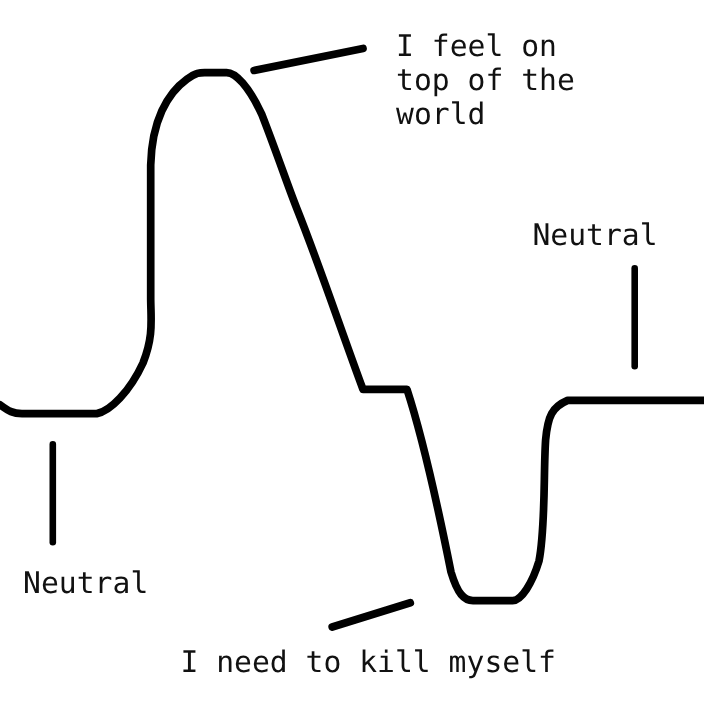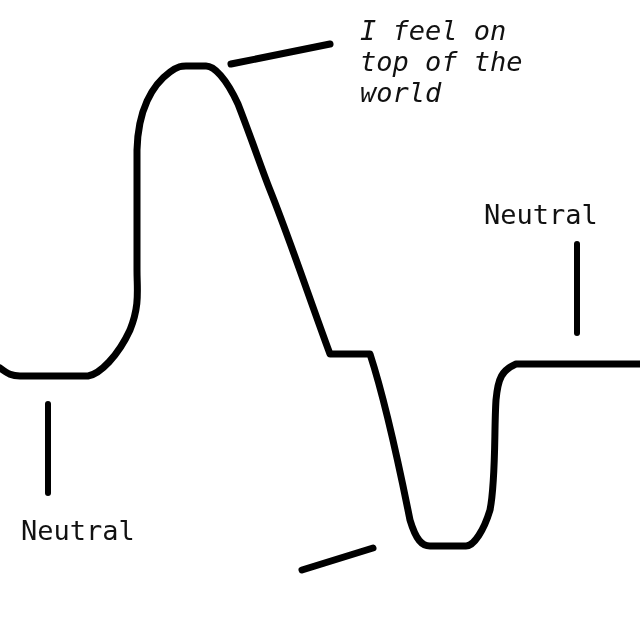--- a/index.html
+++ b/index.html
@@ -19,18 +19,19 @@
 
 <div class="canvas">
   <svg class="curve" width="640" height="640" viewBox="0 0 640 640">
     <path d="M0 368 C8 374 12 376 20 376 L88 376 C100 374 118 356 130 330 C140 305 137 290 137 270 L137 150 C138 110 152 85 170 72 C178 66 182 66 186 66 L206 66 C214 66 226 78 238 104 C252 140 262 170 270 190 C290 240 310 300 330 354 L370 354 C385 400 400 470 410 520 C416 540 422 546 430 546 L466 546 C474 546 484 530 490 510 C496 480 494 430 496 400 C498 378 502 370 516 364 L640 364" fill="none" stroke="#000000" stroke-width="7" stroke-linejoin="round" stroke-linecap="round"></path>
     <line x1="231" y1="64" x2="330" y2="44" stroke="#000000" stroke-width="7" stroke-linecap="round"></line>
     <line x1="48" y1="404" x2="48" y2="493" stroke="#000000" stroke-width="6" stroke-linecap="round"></line>
     <line x1="577" y1="244" x2="577" y2="333" stroke="#000000" stroke-width="6" stroke-linecap="round"></line>
     <line x1="302" y1="570" x2="373" y2="548" stroke="#000000" stroke-width="7" stroke-linecap="round"></line>
   </svg>
 
-  <div class="label" style="left:360px; top:15px;font-style:italic;">I feel on
+  <div class="label" style="left:360px; top:27px;">I feel on
 top of the
 world</div>
   <div class="label" style="left:21px; top:515px;">Neutral</div>
   <div class="label" style="left:484px; top:199px;">Neutral</div>
+  <div class="label" style="left:164px; top:587px;">I need to kill myself</div>
 </div>
 
 </body></html>

